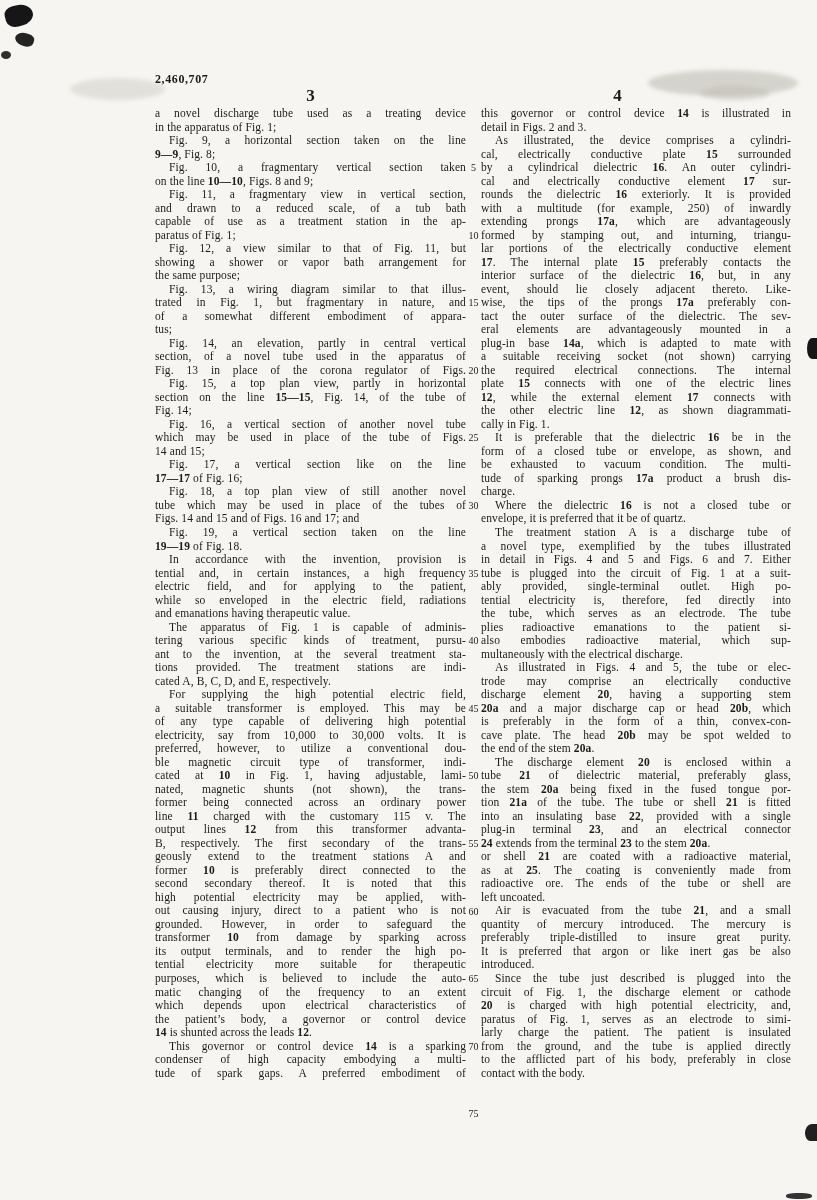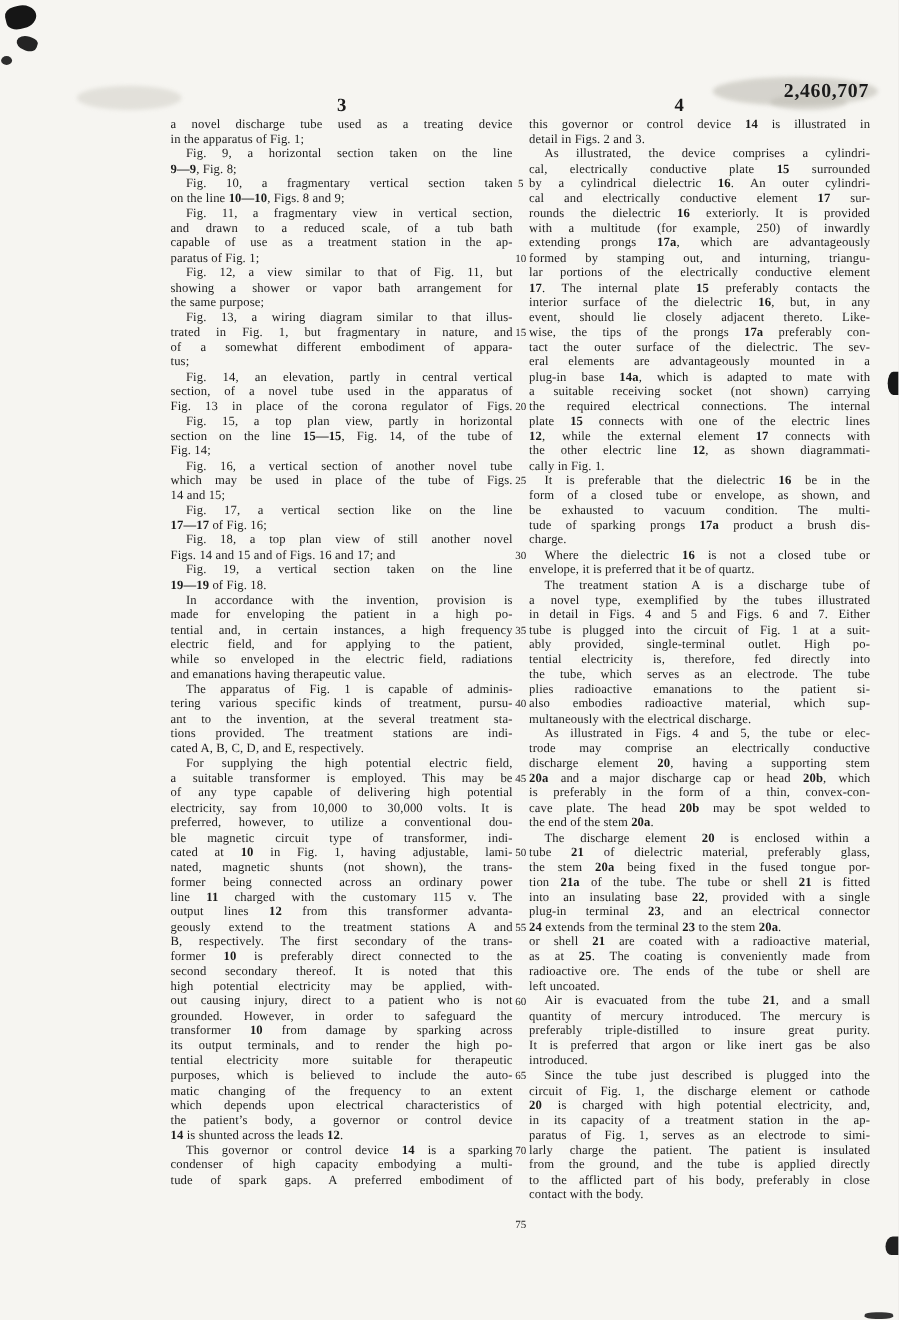--- a/index.html
+++ b/index.html
@@ -8,21 +8,21 @@
     width:817px;height:1200px;
     margin:0 auto;
     background:#f6f5f1;
     font-family:"Liberation Serif","DejaVu Serif",serif;
     color:#1b1b1b;
     overflow:hidden;
   }
   
   .pat-num{
     position:absolute;top:72px;left:155px;width:635px;
-    text-align:right;font-size:18px;font-weight:bold;letter-spacing:.6px;
+    text-align:left;font-size:12px;font-weight:bold;letter-spacing:.6px;
   }
   .col-num{position:absolute;top:86px;font-size:17px;font-weight:bold;}
   .col-num-left{left:155px;width:311px;text-align:center;}
   .col-num-right{left:470px;width:295px;text-align:center;}
   
   .content{position:absolute;top:107px;left:155px;display:flex;}
   .col{width:311px;}
   .col-right{width:310px;}
   .gutter{width:15px;}
   .gcell{height:67.6px;display:flex;align-items:flex-end;justify-content:center;}
@@ -92,47 +92,47 @@
         <div class="tl">Fig. 13 in place of the corona regulator of Figs.</div>
         <div class="tl ps">Fig. 15, a top plan view, partly in horizontal</div>
         <div class="tl">section on the line <b>15—15</b>, Fig. 14, of the tube of</div>
         <div class="tl pe">Fig. 14;</div>
         <div class="tl ps">Fig. 16, a vertical section of another novel tube</div>
         <div class="tl">which may be used in place of the tube of Figs.</div>
         <div class="tl pe">14 and 15;</div>
         <div class="tl ps">Fig. 17, a vertical section like on the line</div>
         <div class="tl pe"><b>17—17</b> of Fig. 16;</div>
         <div class="tl ps">Fig. 18, a top plan view of still another novel</div>
+        <div class="tl">tube which may be used in place of the tubes of</div>
         <div class="tl pe">Figs. 14 and 15 and of Figs. 16 and 17; and</div>
         <div class="tl ps">Fig. 19, a vertical section taken on the line</div>
         <div class="tl pe"><b>19—19</b> of Fig. 18.</div>
         <div class="tl ps">In accordance with the invention, provision is</div>
-        <div class="tl">made for enveloping the patient in a high po-</div>
         <div class="tl">tential and, in certain instances, a high frequency</div>
         <div class="tl">electric field, and for applying to the patient,</div>
         <div class="tl">while so enveloped in the electric field, radiations</div>
         <div class="tl pe">and emanations having therapeutic value.</div>
         <div class="tl ps">The apparatus of Fig. 1 is capable of adminis-</div>
         <div class="tl">tering various specific kinds of treatment, pursu-</div>
         <div class="tl">ant to the invention, at the several treatment sta-</div>
         <div class="tl">tions provided. The treatment stations are indi-</div>
         <div class="tl pe">cated A, B, C, D, and E, respectively.</div>
         <div class="tl ps">For supplying the high potential electric field,</div>
         <div class="tl">a suitable transformer is employed. This may be</div>
         <div class="tl">of any type capable of delivering high potential</div>
         <div class="tl">electricity, say from 10,000 to 30,000 volts. It is</div>
         <div class="tl">preferred, however, to utilize a conventional dou-</div>
         <div class="tl">ble magnetic circuit type of transformer, indi-</div>
         <div class="tl">cated at <b>10</b> in Fig. 1, having adjustable, lami-</div>
         <div class="tl">nated, magnetic shunts (not shown), the trans-</div>
         <div class="tl">former being connected across an ordinary power</div>
         <div class="tl">line <b>11</b> charged with the customary 115 v. The</div>
         <div class="tl">output lines <b>12</b> from this transformer advanta-</div>
+        <div class="tl">B, respectively. The first secondary of the trans-</div>
         <div class="tl">geously extend to the treatment stations A and</div>
-        <div class="tl">B, respectively. The first secondary of the trans-</div>
         <div class="tl">former <b>10</b> is preferably direct connected to the</div>
         <div class="tl">second secondary thereof. It is noted that this</div>
         <div class="tl">high potential electricity may be applied, with-</div>
         <div class="tl">out causing injury, direct to a patient who is not</div>
         <div class="tl">grounded. However, in order to safeguard the</div>
         <div class="tl">transformer <b>10</b> from damage by sparking across</div>
         <div class="tl">its output terminals, and to render the high po-</div>
         <div class="tl">tential electricity more suitable for therapeutic</div>
         <div class="tl">purposes, which is believed to include the auto-</div>
         <div class="tl">matic changing of the frequency to an extent</div>
@@ -251,21 +251,20 @@
         <div class="tl">radioactive ore. The ends of the tube or shell are</div>
         <div class="tl pe">left uncoated.</div>
         <div class="tl ps">Air is evacuated from the tube <b>21</b>, and a small</div>
         <div class="tl">quantity of mercury introduced. The mercury is</div>
         <div class="tl">preferably triple-distilled to insure great purity.</div>
         <div class="tl">It is preferred that argon or like inert gas be also</div>
         <div class="tl pe">introduced.</div>
         <div class="tl ps">Since the tube just described is plugged into the</div>
         <div class="tl">circuit of Fig. 1, the discharge element or cathode</div>
         <div class="tl"><b>20</b> is charged with high potential electricity, and,</div>
-        <div class="tl">in its capacity of a treatment station in the ap-</div>
         <div class="tl">paratus of Fig. 1, serves as an electrode to simi-</div>
         <div class="tl">larly charge the patient. The patient is insulated</div>
         <div class="tl">from the ground, and the tube is applied directly</div>
         <div class="tl">to the afflicted part of his body, preferably in close</div>
         <div class="tl pe">contact with the body.</div>
       </div>
   </div>
 
 </div>
 

